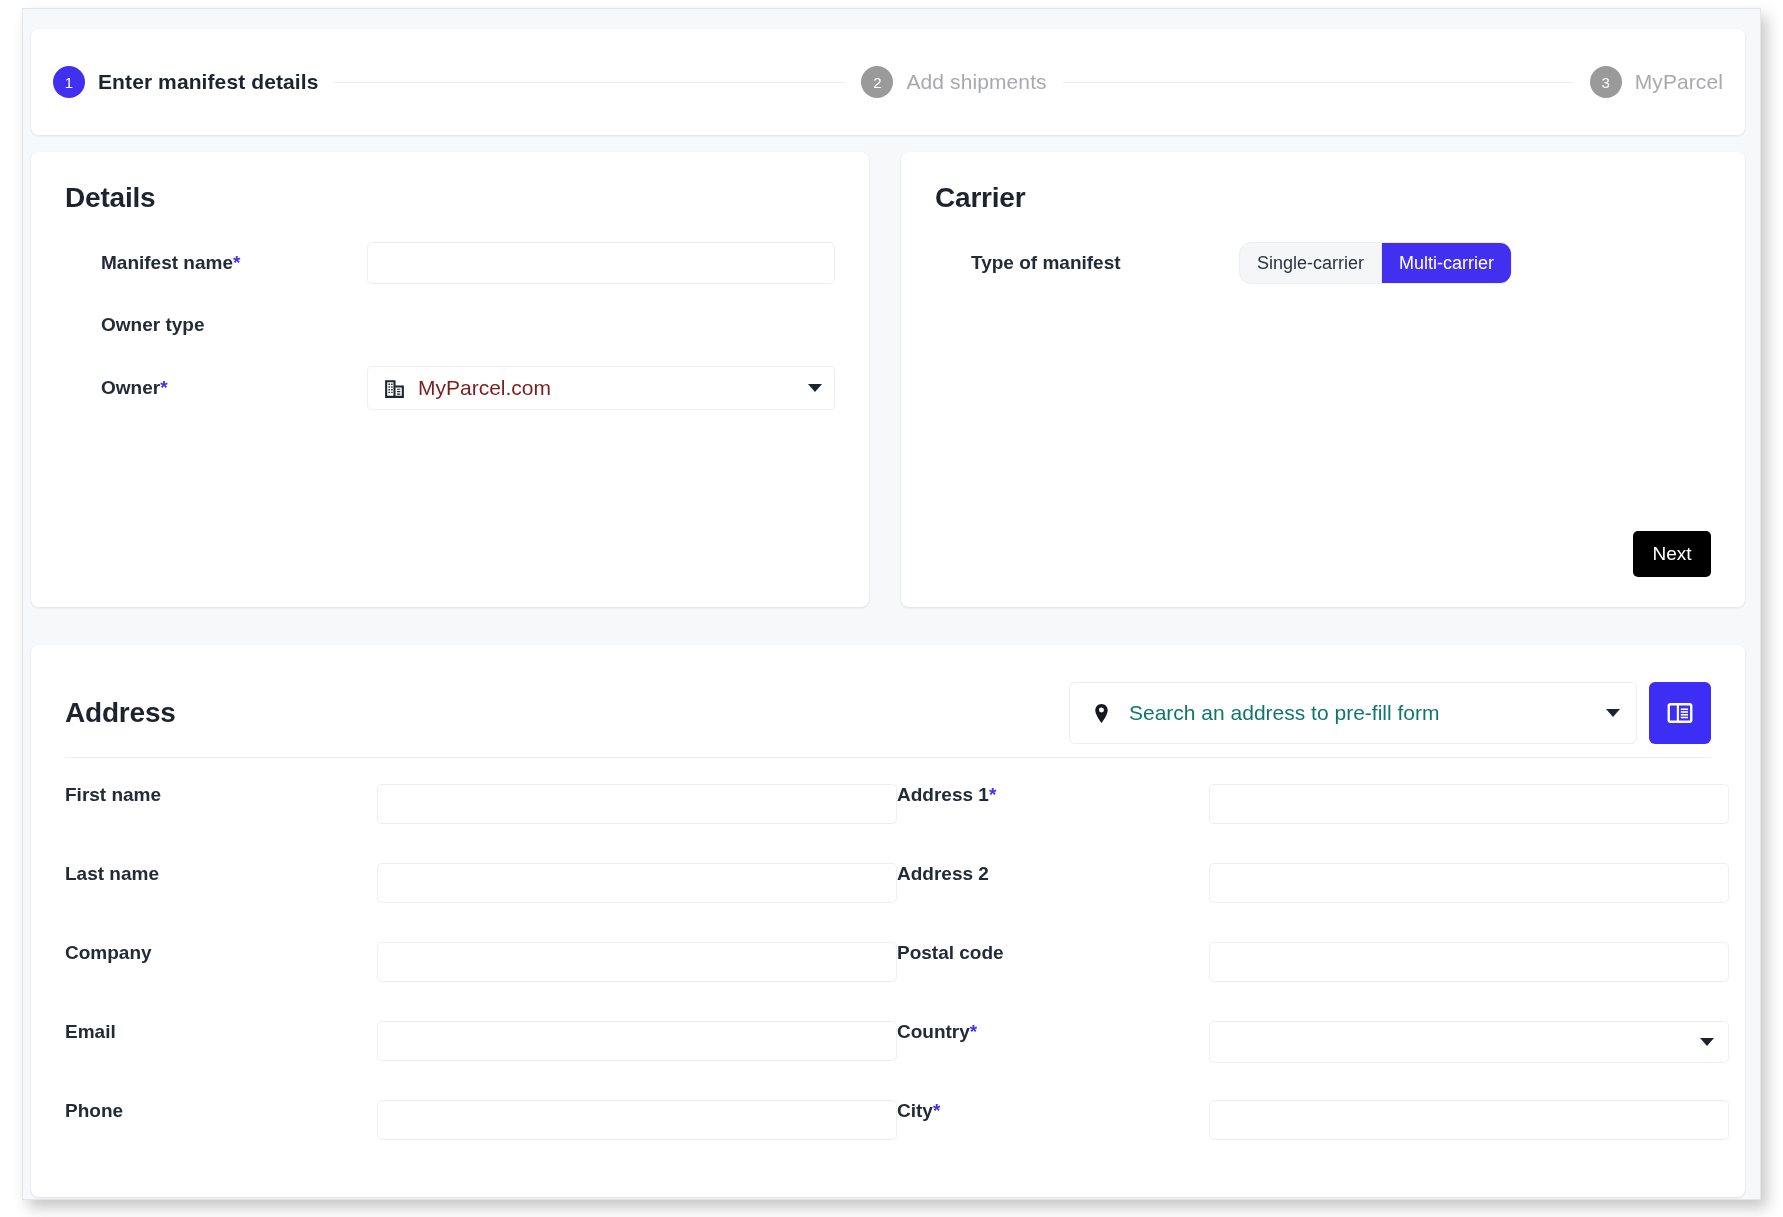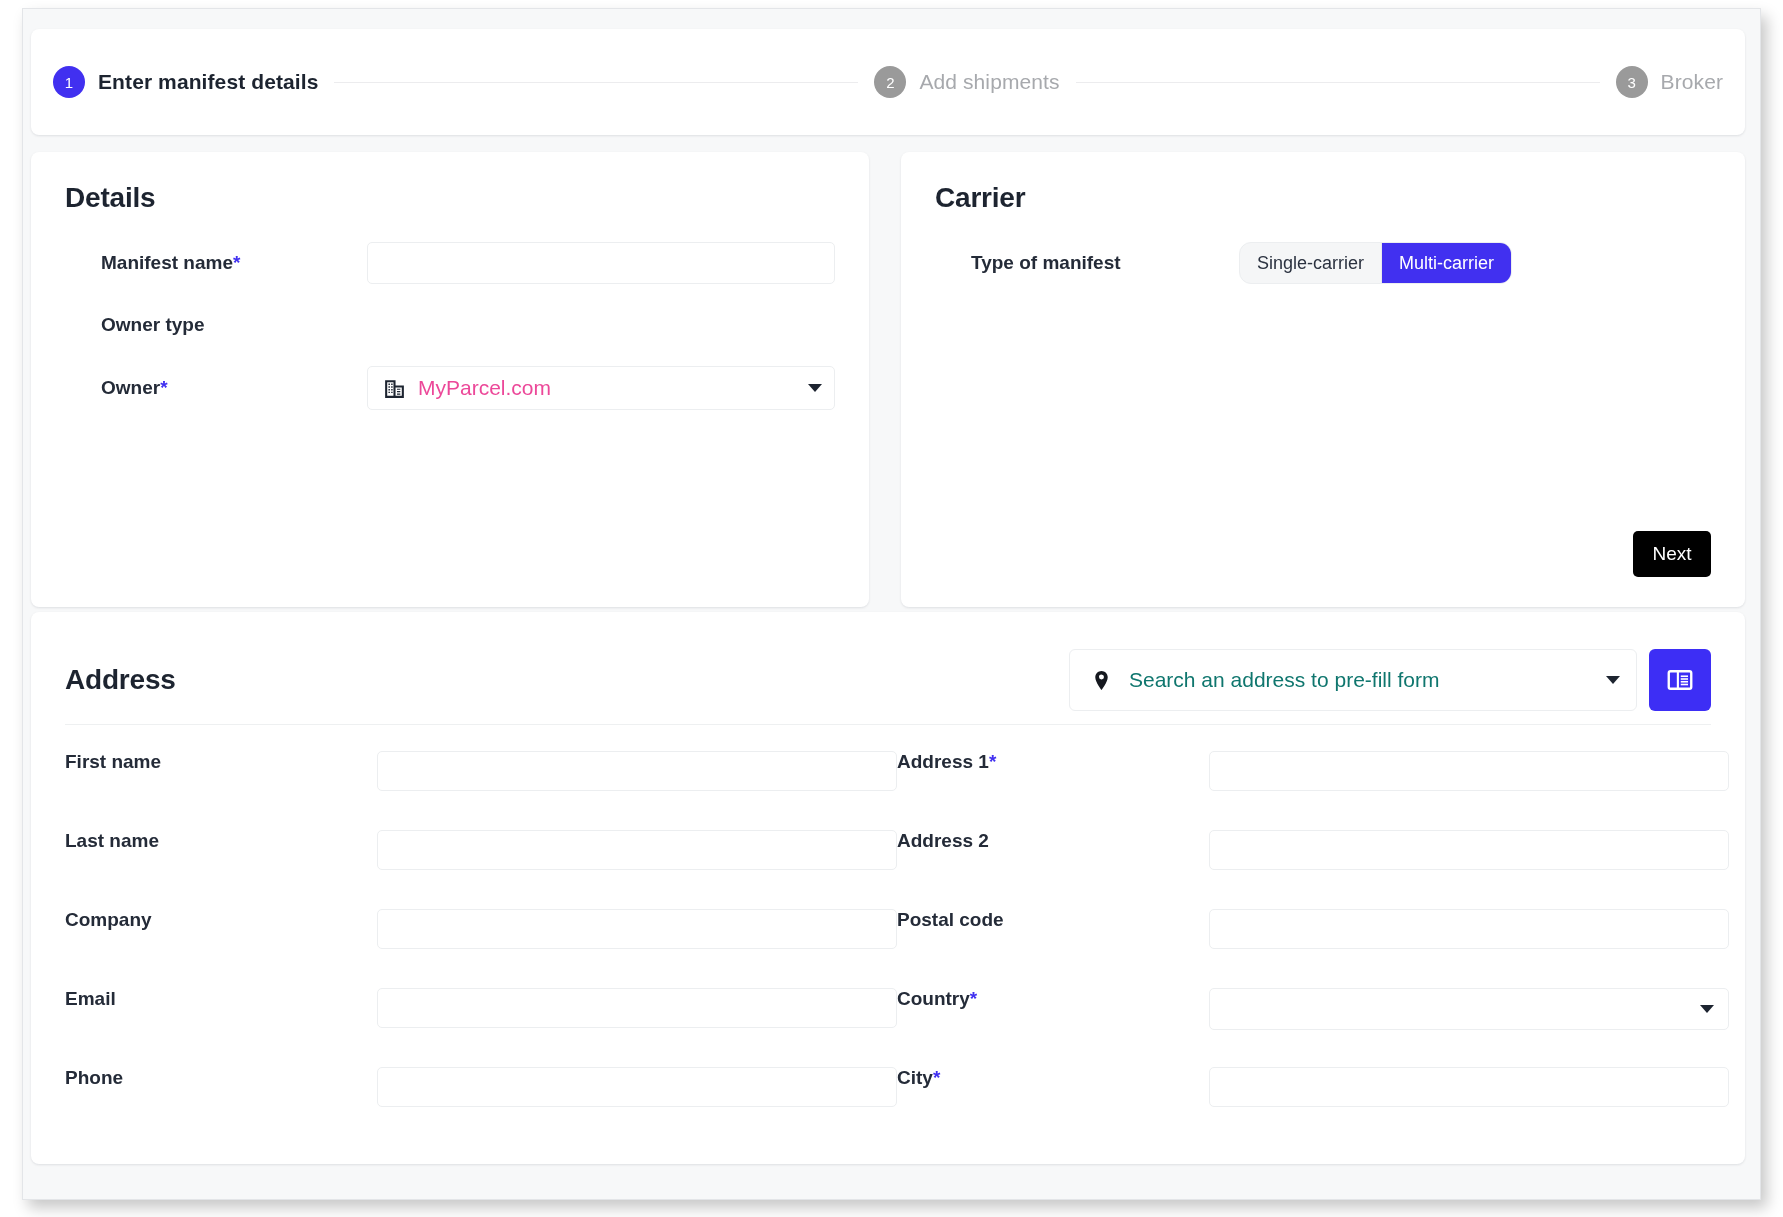--- a/index.html
+++ b/index.html
@@ -168,21 +168,21 @@
     border-radius: 5px;
     box-sizing: border-box;
     display: flex;
     align-items: center;
     padding: 0 12px 0 14px;
     cursor: pointer;
   }
   #owner-select { width: 505px; }
   .select-value {
     font-size: 21px;
-    color: #ec4899;
+    color: #7f1d1d;
     flex: 1 1 auto;
     margin-left: 11px;
     white-space: nowrap;
     overflow: hidden;
   }
   .caret {
     width: 0; height: 0;
     border-left: 7px solid transparent;
     border-right: 7px solid transparent;
     border-top: 8px solid #1d2430;
@@ -204,21 +204,21 @@
   #next-button {
     position: absolute;
     right: 34px;
     bottom: 30px;
     min-width: 78px;
   }
 
   
   #address-card {
     left: 8px;
-    top: 603px;
+    top: 636px;
     width: 1714px;
     height: 552px;
     padding: 30px 34px;
   }
   #address-head {
     display: flex;
     align-items: center;
     justify-content: space-between;
     height: 76px;
   }
@@ -330,21 +330,21 @@
 
     <div class="step">
       <div class="step-bubble inactive">2</div>
       <div class="step-label inactive">Add shipments</div>
     </div>
 
     <div class="step-line"></div>
 
     <div class="step">
       <div class="step-bubble inactive">3</div>
-      <div class="step-label inactive">Broker</div>
+      <div class="step-label inactive">MyParcel</div>
     </div>
 
   </div>
 
   <div class="card" id="details-card">
 
     <div class="card-title">Details</div>
 
     <div class="field-row">
       <div class="field-label"><span>Manifest name</span><span class="req">*</span></div>

